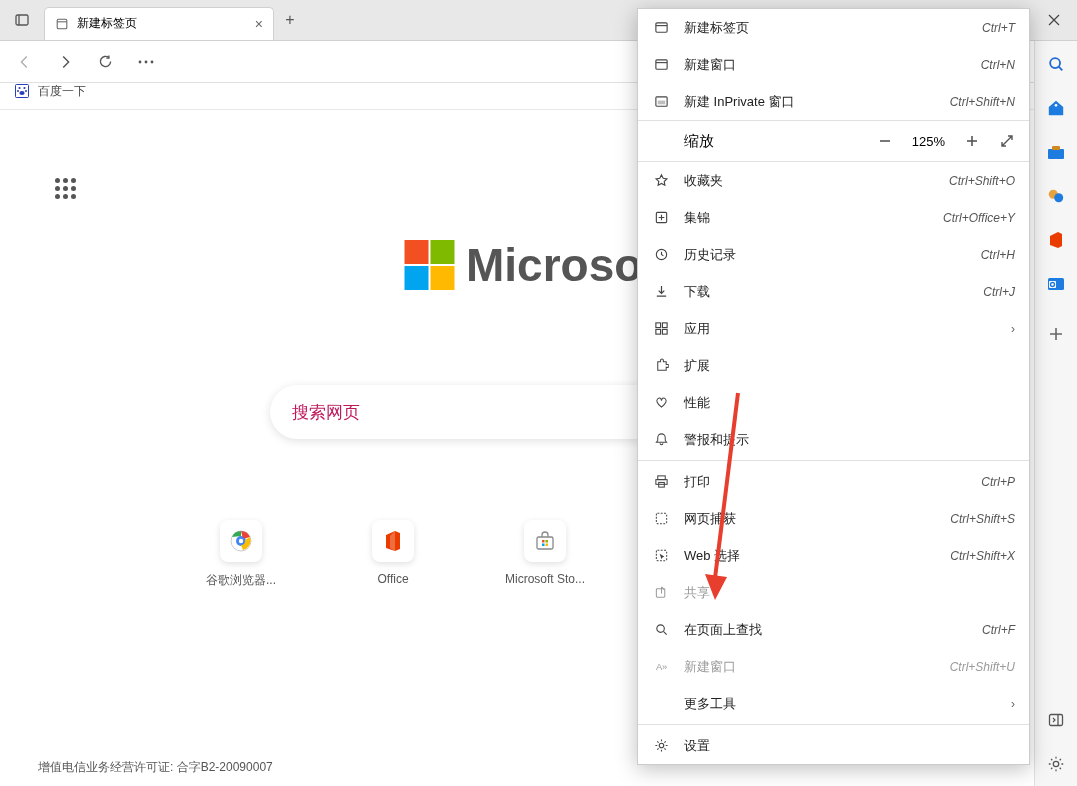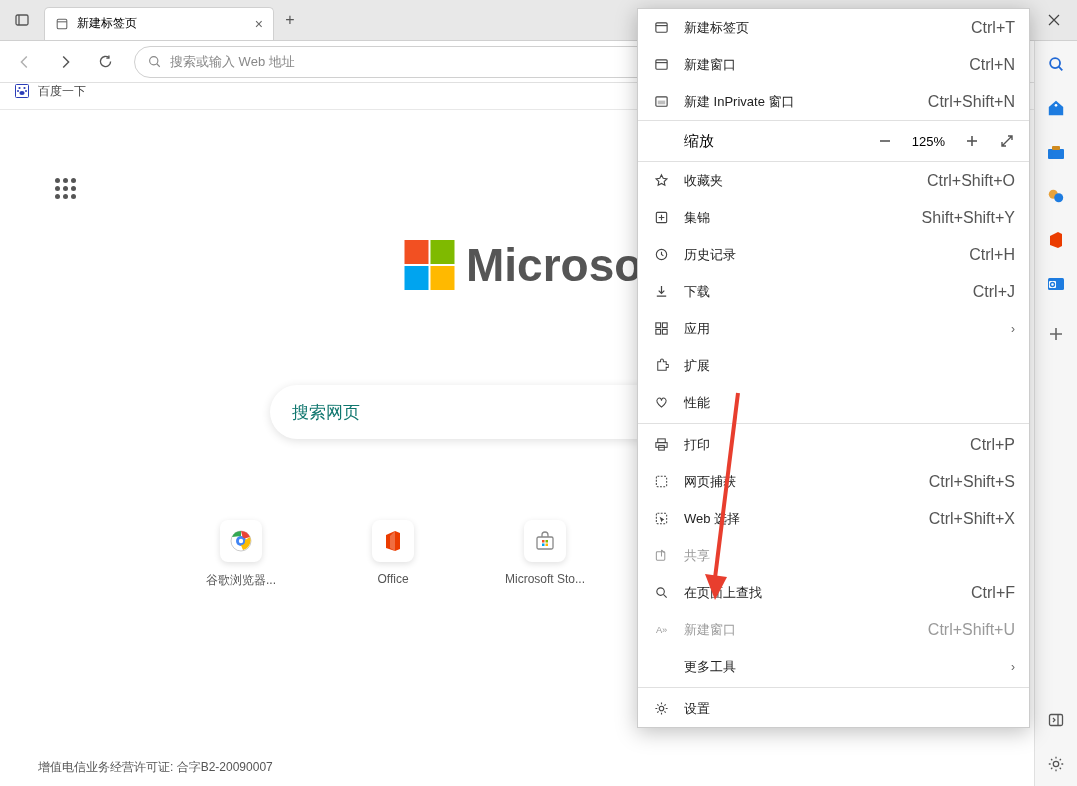--- a/index.html
+++ b/index.html
@@ -18,34 +18,34 @@
 .more-btn{width:40px;height:34px;display:flex;align-items:center;justify-content:center;color:#555;}
 .bookmarks-bar{height:27px;display:flex;padding:0 14px;gap:8px;font-size:12px;color:#444;border-bottom:1px solid #e8e8e8;}
 .bookmarks-bar .bi{width:16px;height:16px;display:inline-flex;align-items:center;justify-content:center;}
 .content{height:676px;position:relative;background:#fff;}
 .apps-grid-icon{position:absolute;left:55px;top:68px;display:grid;grid-template-columns:repeat(3,5px);gap:3px;}
 .apps-grid-icon span{width:5px;height:5px;background:#555;border-radius:50%;}
 .logo-area{position:absolute;left:50%;top:128px;transform:translateX(-50%);display:flex;align-items:center;gap:12px;}
 .ms-logo{display:grid;grid-template-columns:24px 24px;grid-template-rows:24px 24px;gap:2px;}
 .ms-logo .r{background:#F25022;}.ms-logo .g{background:#7FBA00;}.ms-logo .b{background:#00A4EF;}.ms-logo .y{background:#FFB900;}
 .logo-text{font-size:46px;font-weight:600;color:#555;}
-.searchbox{position:absolute;left:270px;top:275px;width:518px;height:54px;border-radius:27px;background:#fff;box-shadow:0 2px 10px rgba(0,0,0,0.12);display:flex;align-items:center;padding:0 22px;font-size:17px;color:#0f766e;}
+.searchbox{position:absolute;left:270px;top:275px;width:518px;height:54px;border-radius:27px;background:#fff;box-shadow:0 2px 10px rgba(0,0,0,0.12);display:flex;align-items:center;padding:0 22px;font-size:17px;color:#be185d;}
 .siteshelf{position:absolute;top:410px;left:198px;display:flex;gap:66px;justify-content:flex-end;}
 .siteitem{width:86px;display:flex;flex-direction:column;align-items:center;gap:10px;}
 .siteicon{width:42px;height:42px;border-radius:8px;background:#fff;box-shadow:0 2px 6px rgba(0,0,0,0.12);display:flex;align-items:center;justify-content:center;}
 .sitelabel{font-size:12px;color:#555;text-align:center;white-space:nowrap;}
 .footer{position:absolute;bottom:0;left:14px;font-size:12px;color:#555;padding:10px 0;margin-left:24px;}
 .side-panel{position:absolute;right:0;top:41px;width:43px;height:745px;background:#f6f6f6;border-left:1px solid #e0e0e0;display:flex;flex-direction:column;align-items:center;gap:24px;padding-top:13px;}
 .side-panel .sp{width:20px;height:20px;display:flex;align-items:center;justify-content:center;}
 .menu{position:absolute;left:637px;top:8px;width:393px;background:#fff;border:1px solid #ccc;box-shadow:0 4px 20px rgba(0,0,0,0.25);z-index:50;}
 .menu-item{height:37px;display:flex;align-items:center;padding:0 14px;gap:14px;font-size:13px;color:#222;}
 .menu-item.disabled{color:#9a9a9a;}
 .menu-item .mi{width:18px;display:flex;justify-content:center;color:#444;}
 .menu-item.disabled .mi{color:#9a9a9a;}
-.menu-item .sc{margin-left:auto;font-size:16px;color:#555;}
+.menu-item .sc{margin-left:auto;font-size:12px;color:#555;font-style:italic;}
 .menu-item.disabled .sc{color:#9a9a9a;text-align:center;}
 .menu-sep{height:1px;background:#e0e0e0;margin:2px 0;}
 .zoom-row{height:42px;display:flex;align-items:center;padding:0 14px;border-top:1px solid #e0e0e0;border-bottom:1px solid #e0e0e0;}
 .zoom-row .zl{margin-left:32px;font-size:15px;}
 .zoom-row .zctrls{margin-left:auto;display:flex;align-items:center;gap:20px;}
 .arrow-ann{position:absolute;z-index:55;pointer-events:none;}
 .chev{margin-left:auto;color:#666;font-size:12px;}
 svg{display:block;}
 </style>
 </head>
@@ -86,27 +86,20 @@
       <svg width="18" height="18" viewBox="0 0 20 20">
         <path d="M8 4 L14 10 L8 16" fill="none" stroke="#555" stroke-width="1.6"></path>
       </svg>
     </div>
   <div class="nav-btn">
       <svg width="17" height="17" viewBox="0 0 20 20">
         <path d="M16 10a6 6 0 1 1-2-4.5" fill="none" stroke="#555" stroke-width="1.6"></path>
         <path d="M14 3v3h-3" fill="none" stroke="#555" stroke-width="1.6"></path>
       </svg>
     </div>
-  <div class="addressbar">
-    <svg width="15" height="15" viewBox="0 0 20 20">
-        <circle cx="9" cy="9" r="5.5" fill="none" stroke="#888" stroke-width="1.5"></circle>
-        <line x1="13" y1="13" x2="17" y2="17" stroke="#888" stroke-width="1.5"></line>
-      </svg>
-    <span>搜索或输入 Web 地址</span>
-  </div>
   <div class="more-btn">
       <svg width="16" height="4" viewBox="0 0 16 4">
         <circle cx="2" cy="2" r="1.4" fill="#555"></circle>
         <circle cx="8" cy="2" r="1.4" fill="#555"></circle>
         <circle cx="14" cy="2" r="1.4" fill="#555"></circle>
       </svg>
     </div>
 </div>
 
 <div class="bookmarks-bar">
@@ -320,21 +313,21 @@
       <span class="sc">Ctrl+Shift+O</span>
     </div>
   <div class="menu-item">
       <span class="mi">
         <svg width="15" height="15" viewBox="0 0 16 16">
           <rect x="2.5" y="2.5" width="11" height="11" rx="1.2" fill="none" stroke="#444" stroke-width="1.2"></rect>
           <path d="M8 5v6M5 8h6" stroke="#444" stroke-width="1.2"></path>
         </svg>
       </span>
       <span>集锦</span>
-      <span class="sc">Shift+Shift+Y</span>
+      <span class="sc">Ctrl+Office+Y</span>
     </div>
   <div class="menu-item">
       <span class="mi">
         <svg width="15" height="15" viewBox="0 0 16 16">
           <circle cx="8" cy="8" r="5.5" fill="none" stroke="#444" stroke-width="1.2"></circle>
           <path d="M8 5v3l2 1.5" fill="none" stroke="#444" stroke-width="1.2"></path>
         </svg>
       </span>
       <span>历史记录</span>
       <span class="sc">Ctrl+H</span>
@@ -368,20 +361,28 @@
       </span>
       <span>扩展</span>
     </div>
   <div class="menu-item">
       <span class="mi">
         <svg width="15" height="15" viewBox="0 0 16 16">
           <path d="M8 13 C3 9 2 6 4 4s4 0 4 2c0-2 2-4 4-2s1 5-4 9z" fill="none" stroke="#444" stroke-width="1.1"></path>
         </svg>
       </span>
       <span>性能</span>
+    </div>
+  <div class="menu-item">
+      <span class="mi">
+        <svg width="15" height="15" viewBox="0 0 16 16">
+          <path d="M8 2a4 4 0 0 0-4 4v3l-1.5 2h11L12 9V6a4 4 0 0 0-4-4zM6.5 12a1.5 1.5 0 0 0 3 0" fill="none" stroke="#444" stroke-width="1.1"></path>
+        </svg>
+      </span>
+      <span>警报和提示</span>
     </div>
 
   <div class="menu-sep"></div>
   <div class="menu-item">
       <span class="mi">
         <svg width="15" height="15" viewBox="0 0 16 16">
           <rect x="4" y="2" width="8" height="4" fill="none" stroke="#444" stroke-width="1.1"></rect>
           <rect x="2" y="6" width="12" height="5" fill="none" stroke="#444" stroke-width="1.1"></rect>
           <rect x="5" y="9" width="6" height="5" fill="none" stroke="#444" stroke-width="1.1"></rect>
         </svg>

